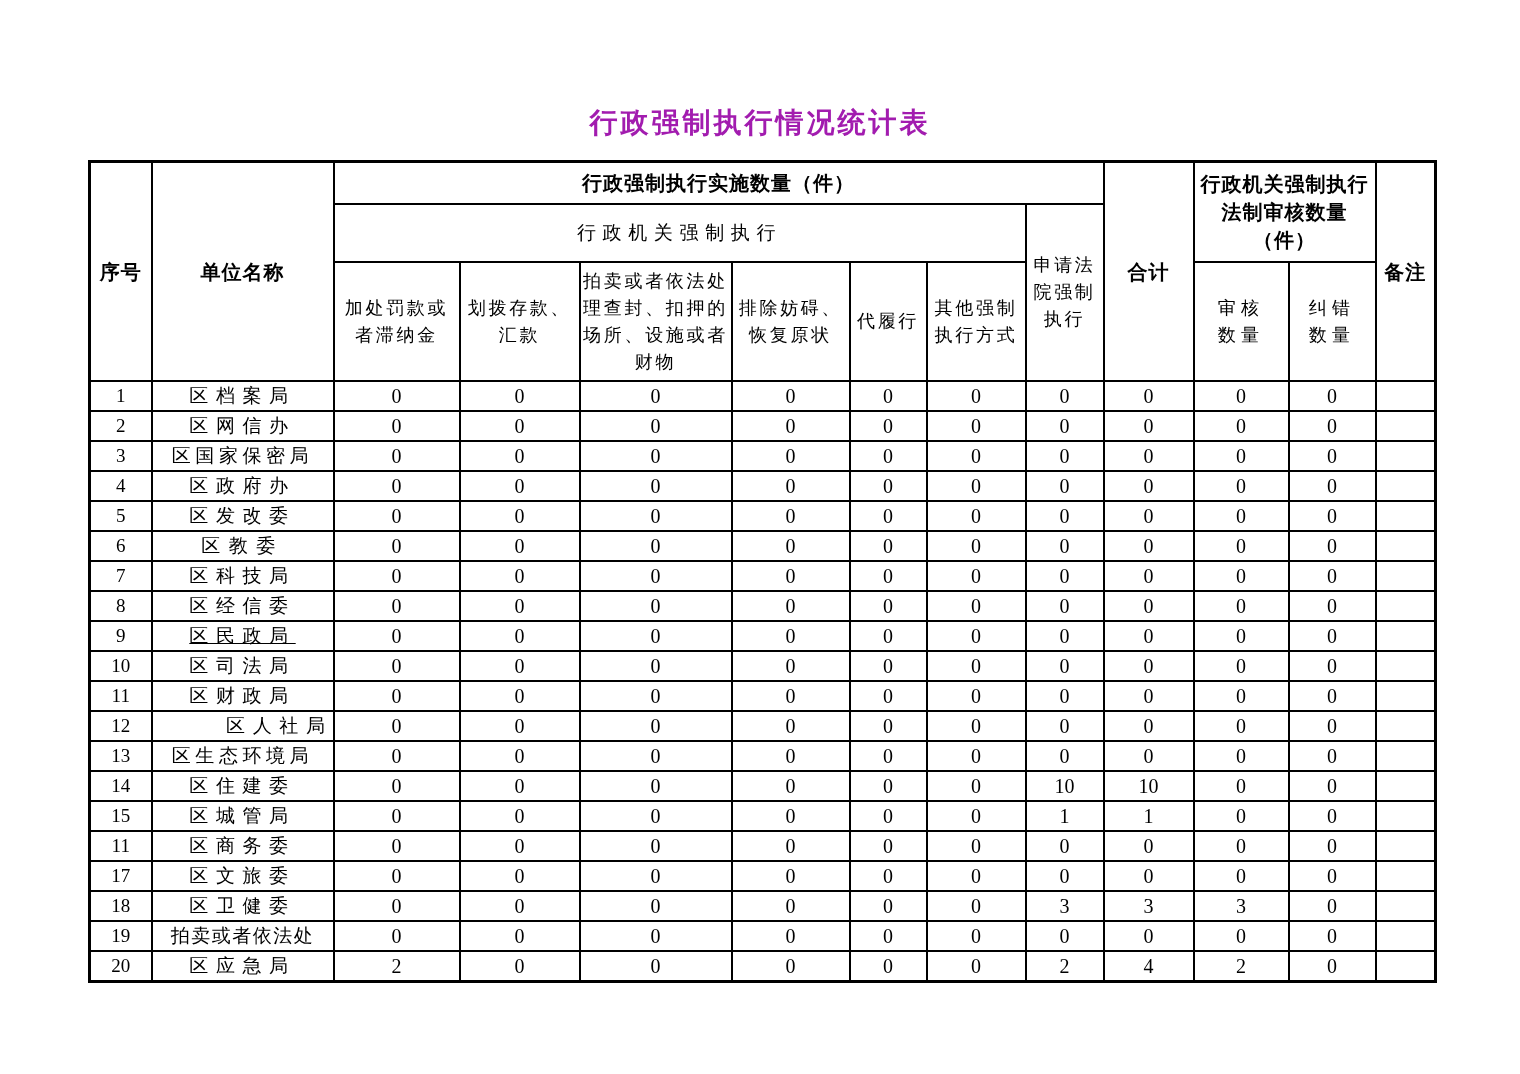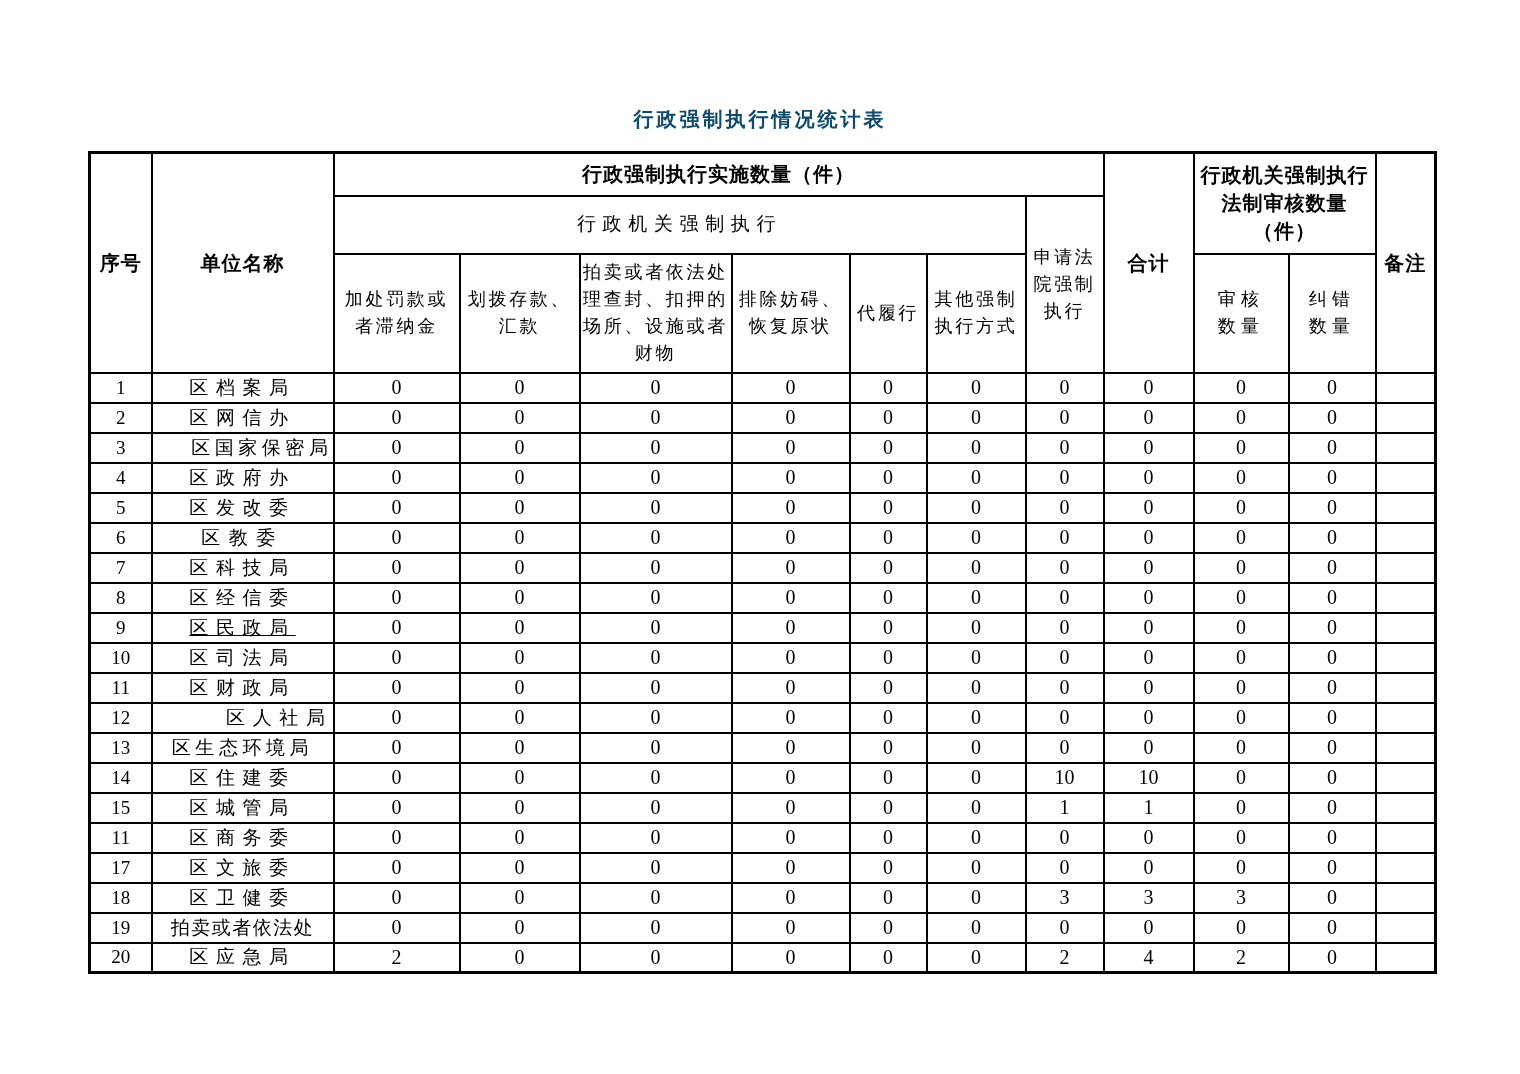--- a/index.html
+++ b/index.html
@@ -11,23 +11,23 @@
     background: #ffffff;
     overflow: hidden;
     font-family: "Liberation Serif", "DejaVu Serif", serif;
     color: #000;
   }
   .title {
     padding-top: 108px;
     text-align: center;
     font-family: "Liberation Sans", "DejaVu Sans", sans-serif;
     font-weight: bold;
-    font-size: 20px;
+    font-size: 28px;
     letter-spacing: 3px;
-    color: #0c4a6e;
+    color: #a21caf;
     line-height: 1.1;
   }
   table.stat {
     margin: 21px 0 0 88px;
     width: 1346px;
     table-layout: fixed;
     border-collapse: collapse;
     border: 3px solid #000;
   }
   table.stat th, table.stat td {
@@ -152,21 +152,21 @@
       <td class="num">0</td>
       <td class="num">0</td>
       <td class="num">0</td>
       <td class="num">0</td>
       <td class="num">0</td>
       <td class="num"></td>
     </tr>
 
     <tr>
       <td class="no">3</td>
-      <td class="unit" style="letter-spacing: 0.24em; text-align: right;">区国家保密局</td>
+      <td class="unit" style="letter-spacing: 0.24em;">区国家保密局</td>
       <td class="num">0</td>
       <td class="num">0</td>
       <td class="num">0</td>
       <td class="num">0</td>
       <td class="num">0</td>
       <td class="num">0</td>
       <td class="num">0</td>
       <td class="num">0</td>
       <td class="num">0</td>
       <td class="num">0</td>

